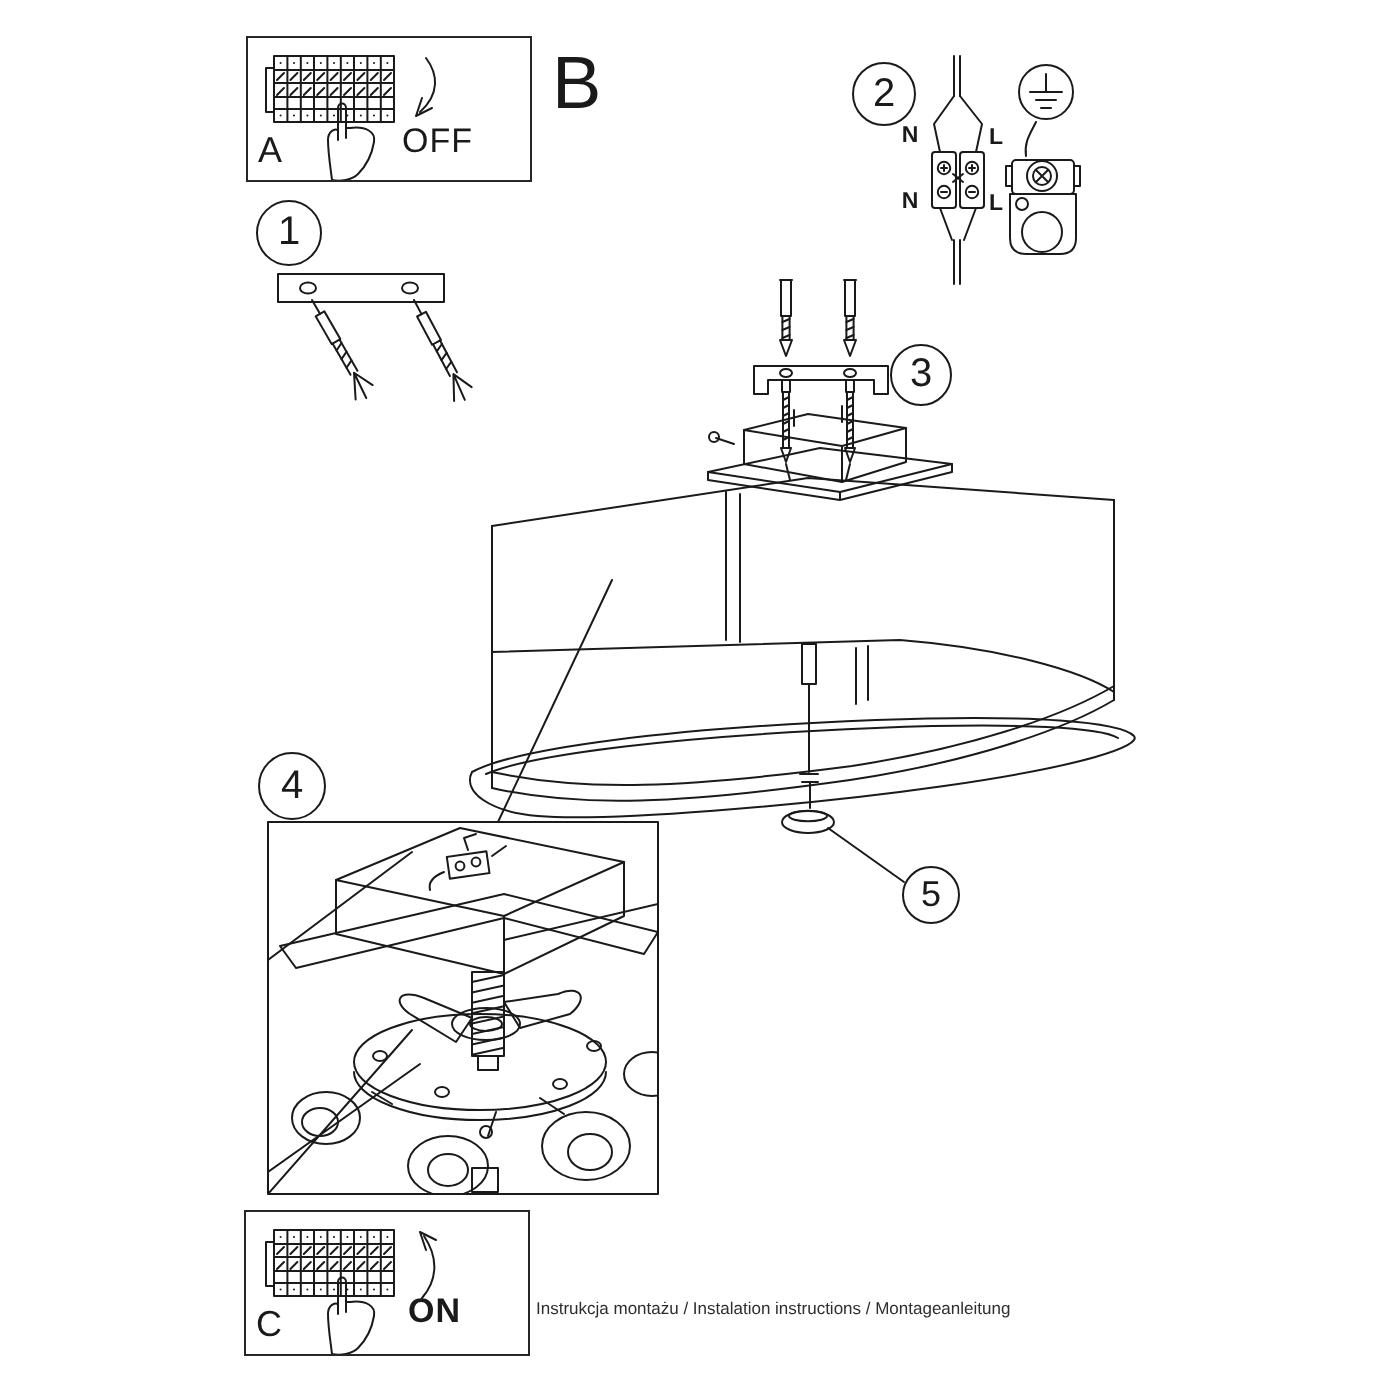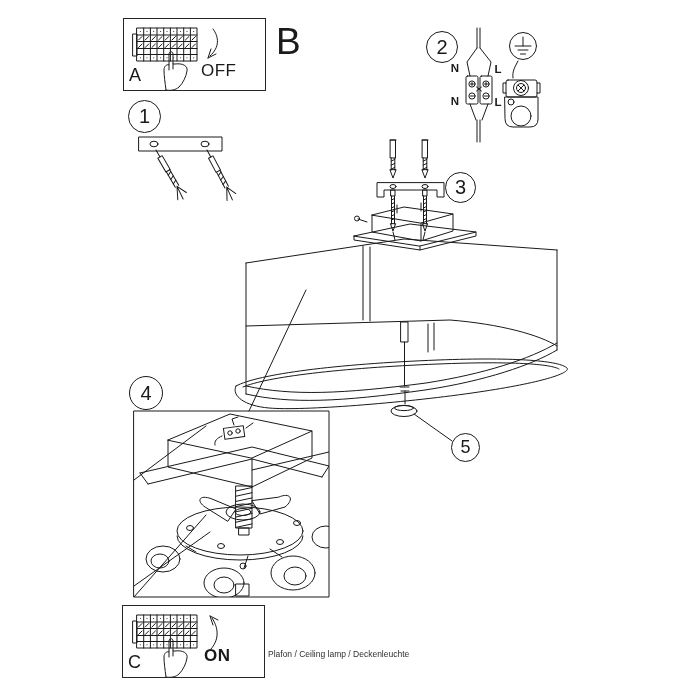--- a/index.html
+++ b/index.html
@@ -261,16 +261,16 @@
 <div class="wlabel" style="left:448px;top:62px;">N</div>
 <div class="wlabel" style="left:491px;top:63px;">L</div>
 <div class="wlabel" style="left:448px;top:95px;">N</div>
 <div class="wlabel" style="left:491px;top:96px;">L</div>
 
 <div class="panel" style="left:122px;top:605px;width:141px;height:71px;"></div>
 <div class="txt panel-letter" style="left:128px;top:652px;">C</div>
 <div class="txt switch-label" style="left:204px;top:646px;font-weight:bold;">ON</div>
 
 <div class="footer">
-  <div>Plafon / Ceiling lamp / Deckenleuchte</div>
+  <div>Instrukcja montażu / Instalation instructions / Montageanleitung</div>
 </div>
 
 </div>
 
 </body></html>

